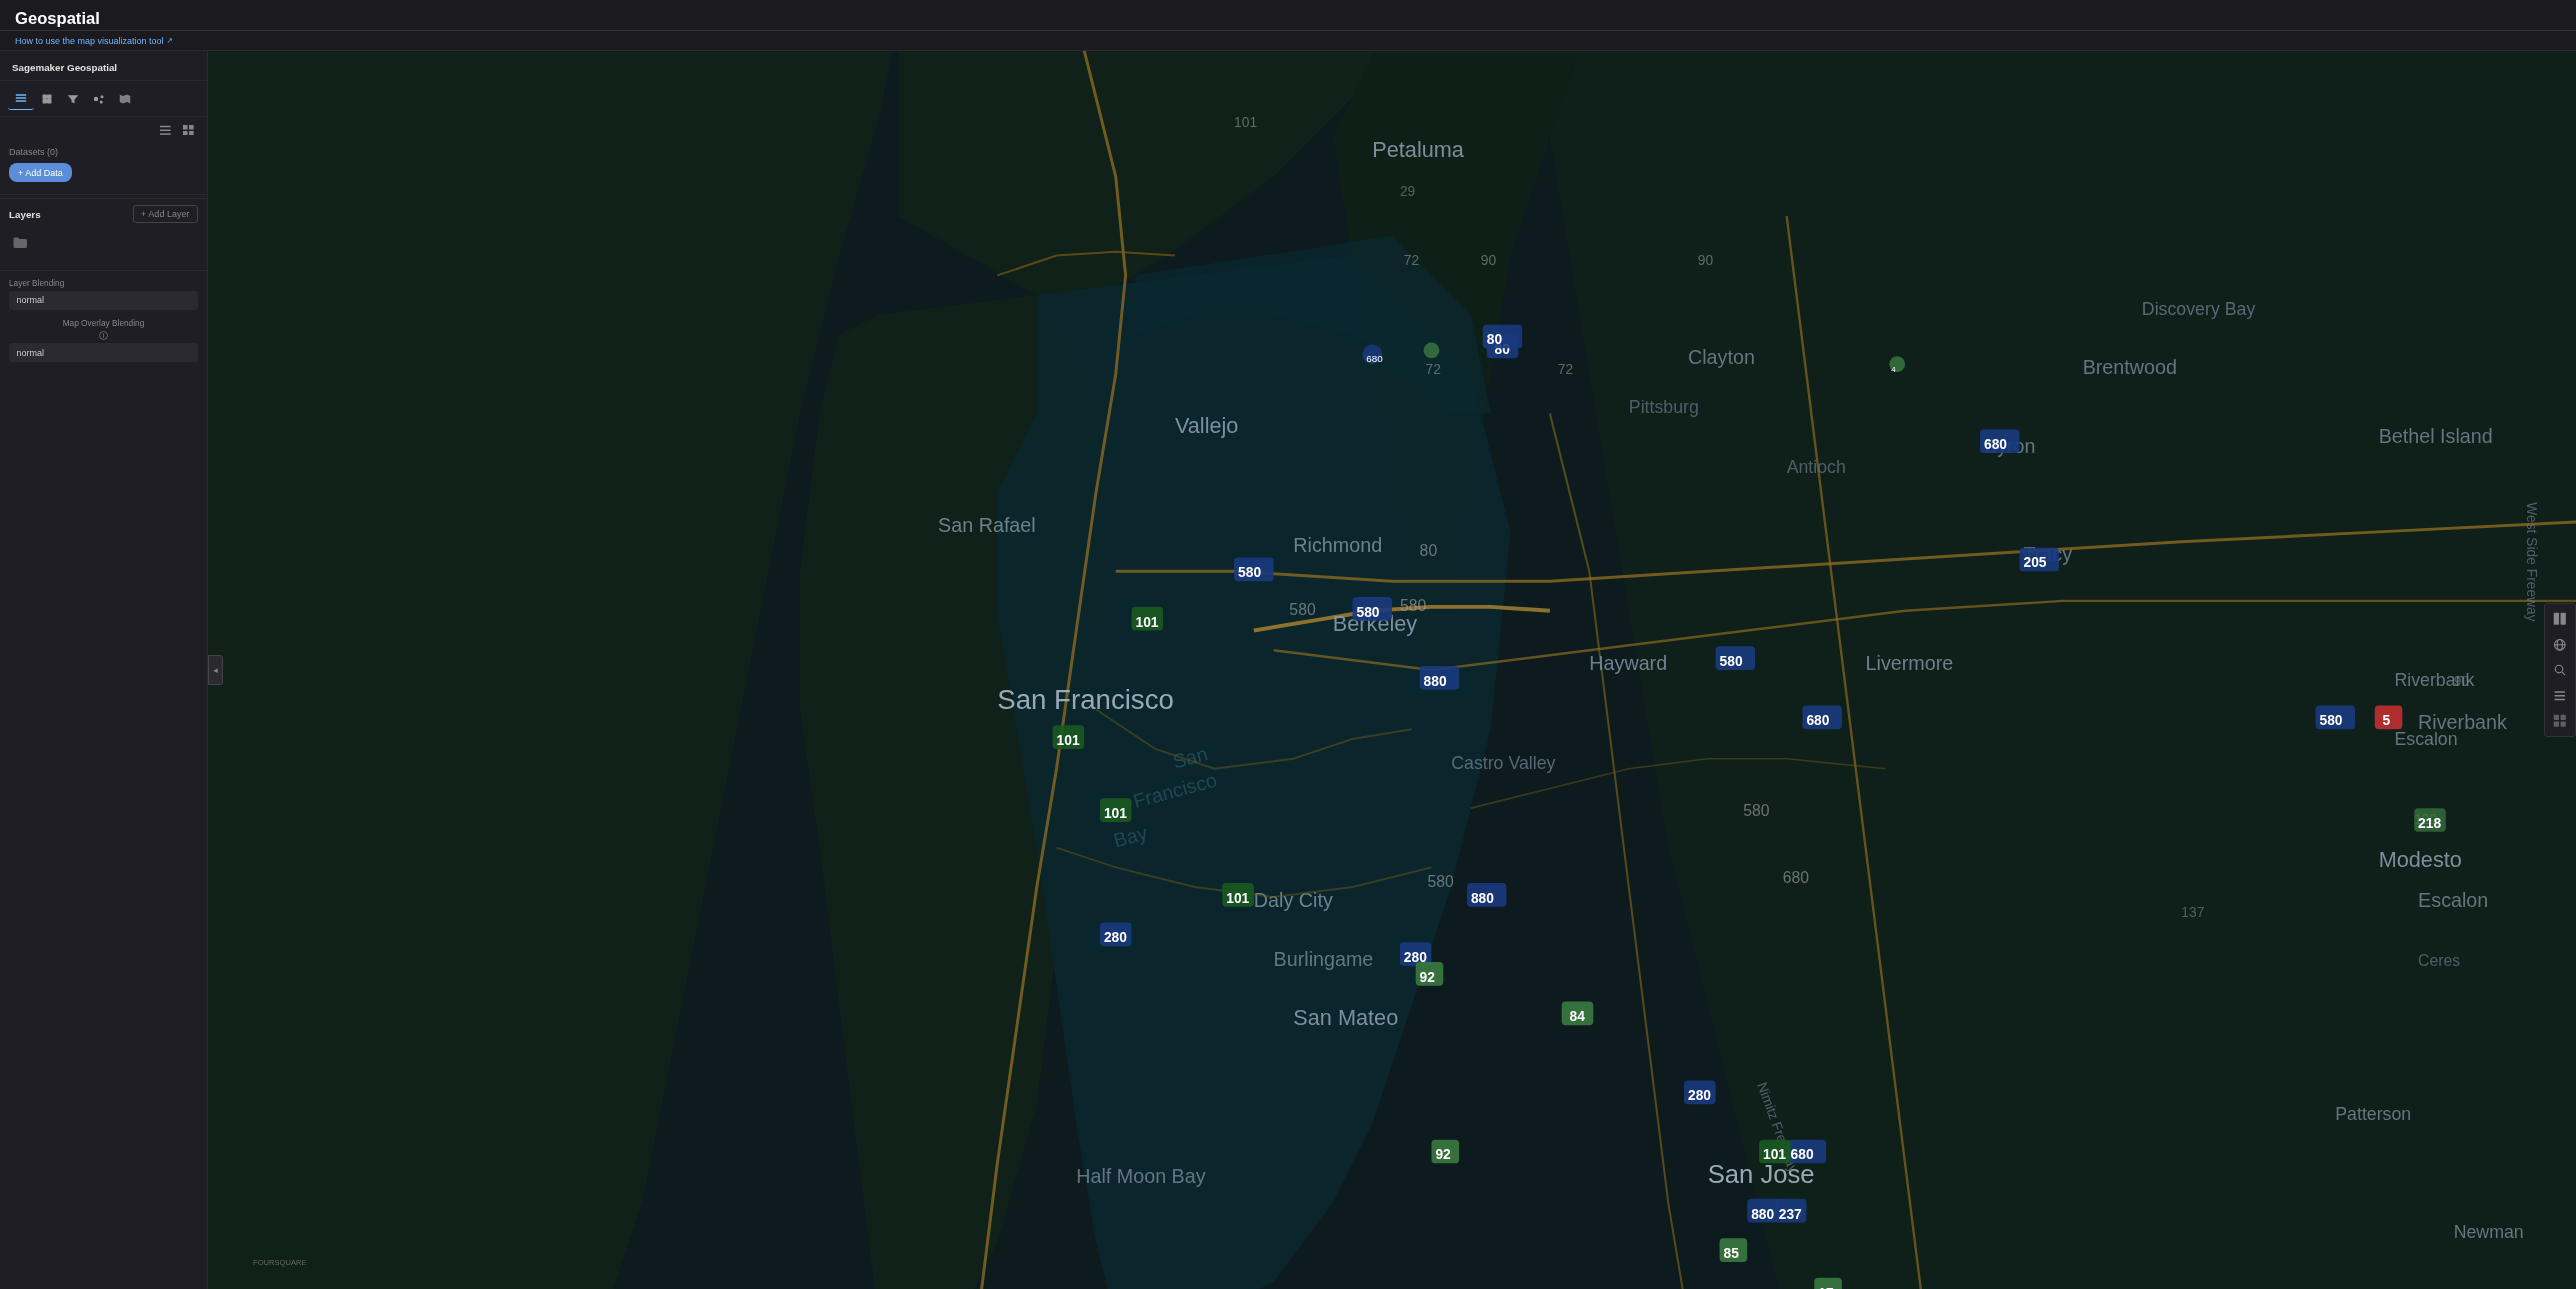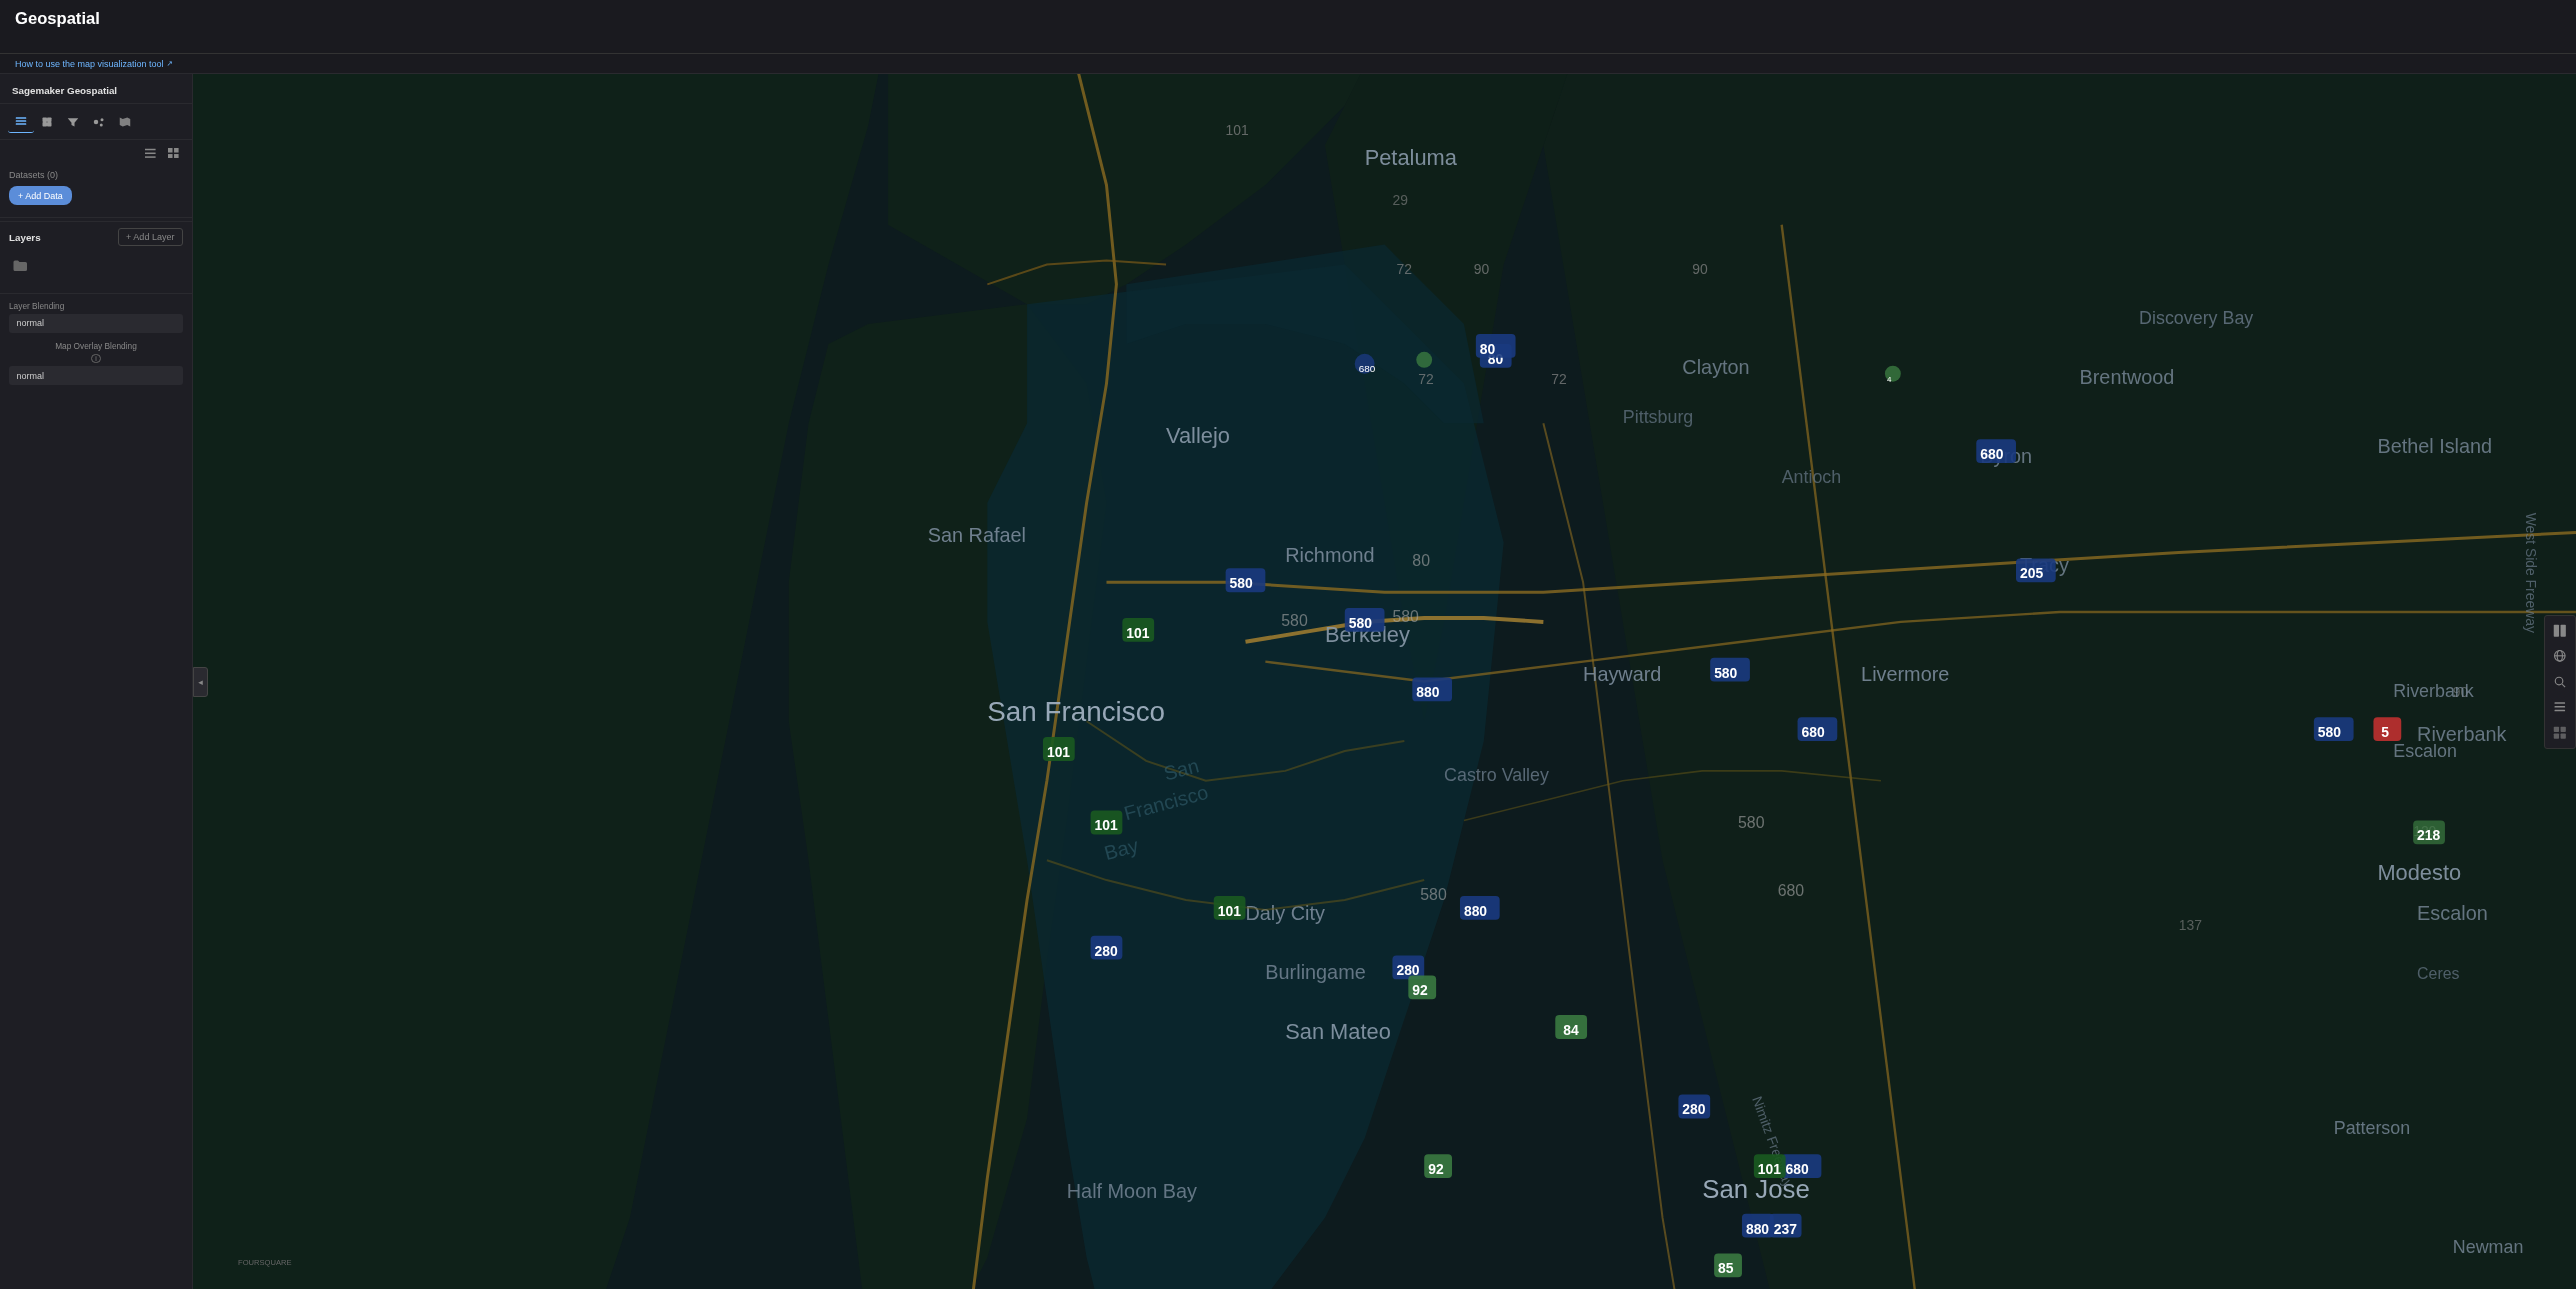--- a/index.html
+++ b/index.html
@@ -17,21 +17,21 @@
     .header {
       background: #1a1a1f;
       padding: 9px 15px 0 15px;
       border-bottom: 0.8px solid #333;
       flex-shrink: 0;
     }
     .app-title {
       font-size: 16.6px;
       font-weight: 600;
       color: #fff;
-      margin-bottom: 24px;
+      margin-bottom: 1px;
     }
     .tabs {
       display: flex;
       gap: 0;
     }
     .tab {
       padding: 6px 12px;
       font-size: 9.8px;
       color: #aaa;
       cursor: pointer;
@@ -60,21 +60,21 @@
 
     
     .main {
       display: flex;
       flex: 1;
       overflow: hidden;
     }
 
     
     .sidebar {
-      width: 193px;
+      width: 208px;
       background: #1e1e24;
       flex-shrink: 0;
       display: flex;
       flex-direction: column;
       border-right: 0.8px solid #2a2a2f;
       overflow-y: auto;
     }
     .sidebar-title {
       font-size: 9.8px;
       font-weight: 600;

